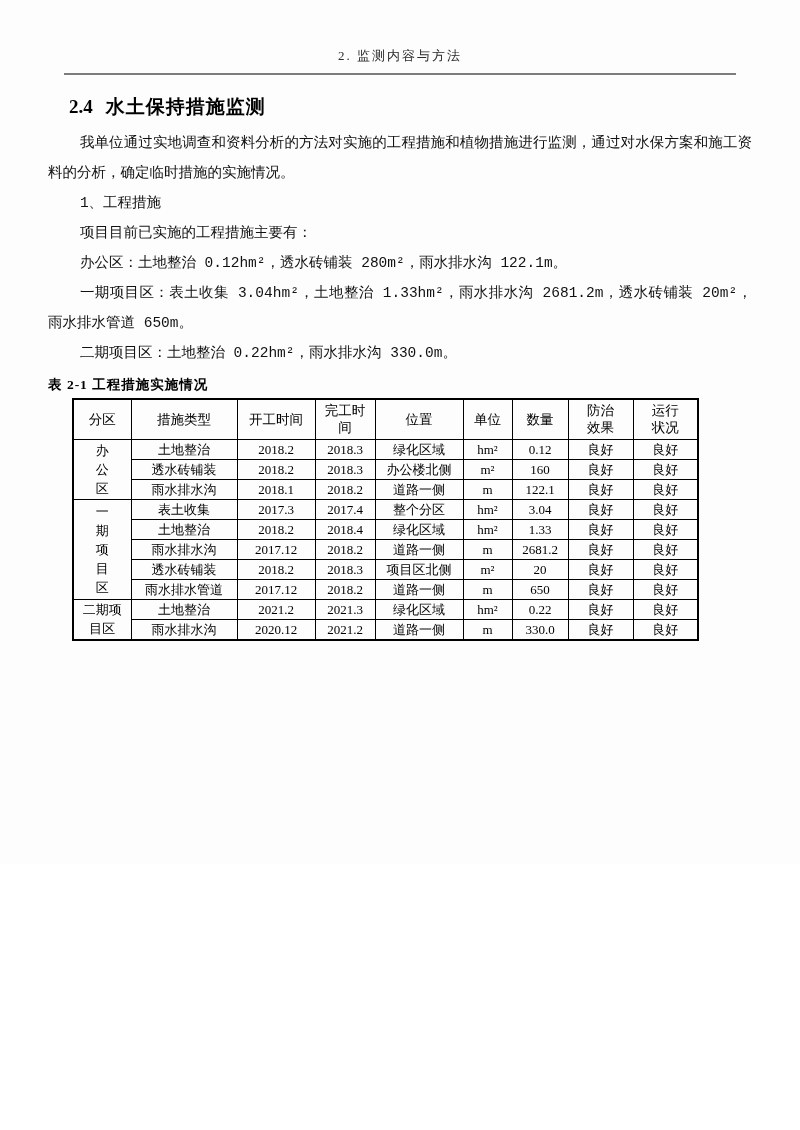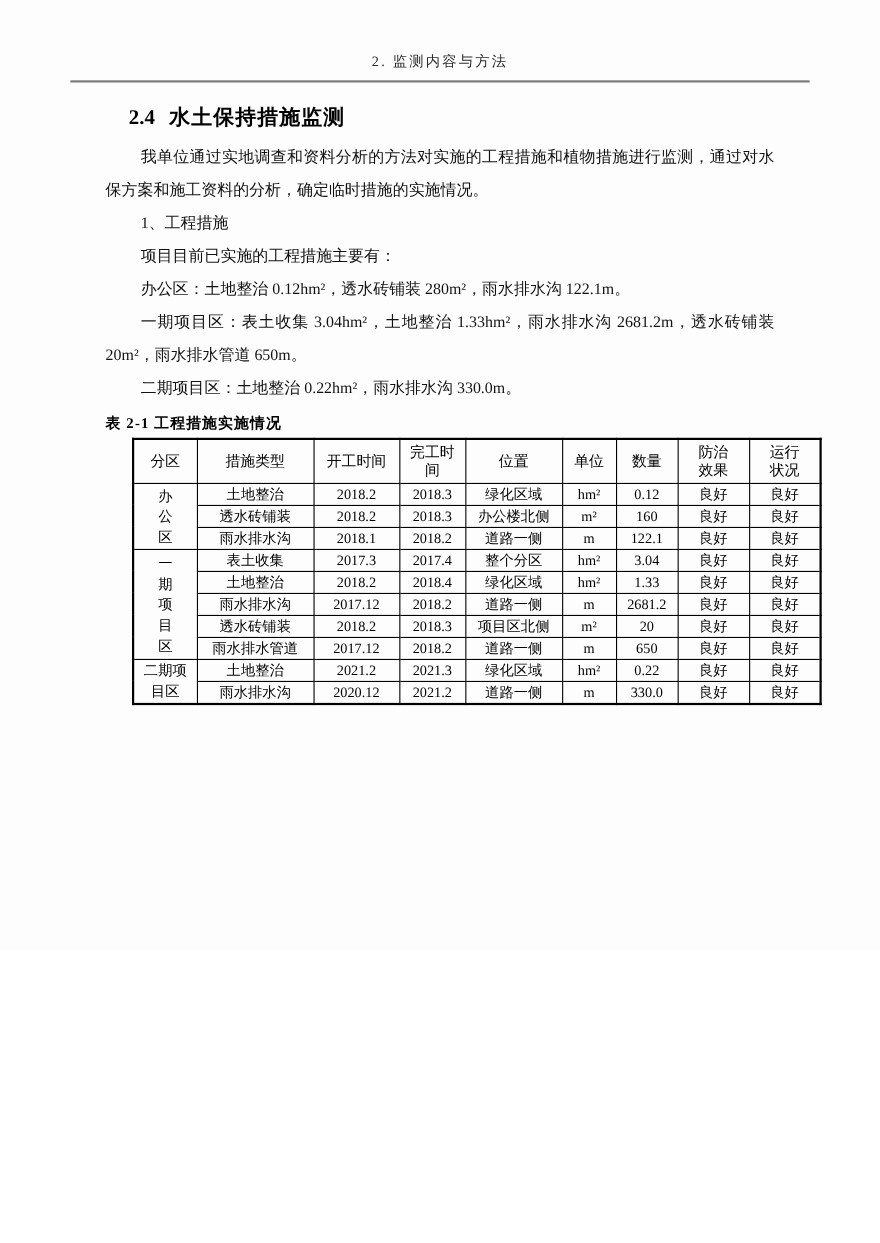--- a/index.html
+++ b/index.html
@@ -14,35 +14,36 @@
   }
   .page-header {
     margin:0 64px;
     padding:47px 0 8px 0;
     border-bottom:2px solid #7c7c7c;
     text-align:center;
     font-size:13px;
     letter-spacing:2px;
     color:#2a2a2a;
   }
-  .content { margin:0 96px; }
+  .content { margin:0 48px; }
   .section-heading {
     margin:19px 0 8px 21px;
     font-size:19px;
     font-weight:bold;
     letter-spacing:1px;
     color:#000;
   }
   .section-heading .sec-num { letter-spacing:0; margin-right:13px; }
   .body-para {
     font-size:14.5px;
     line-height:30px;
     text-align:justify;
     text-indent:2.2em;
     color:#111;
+    font-family:Liberation Mono, monospace;
   }
   .table-caption {
     margin:8px 0 4px 0;
     font-size:13.5px;
     font-weight:bold;
     letter-spacing:1px;
     color:#000;
   }
   table.measures {
     border-collapse:collapse;

